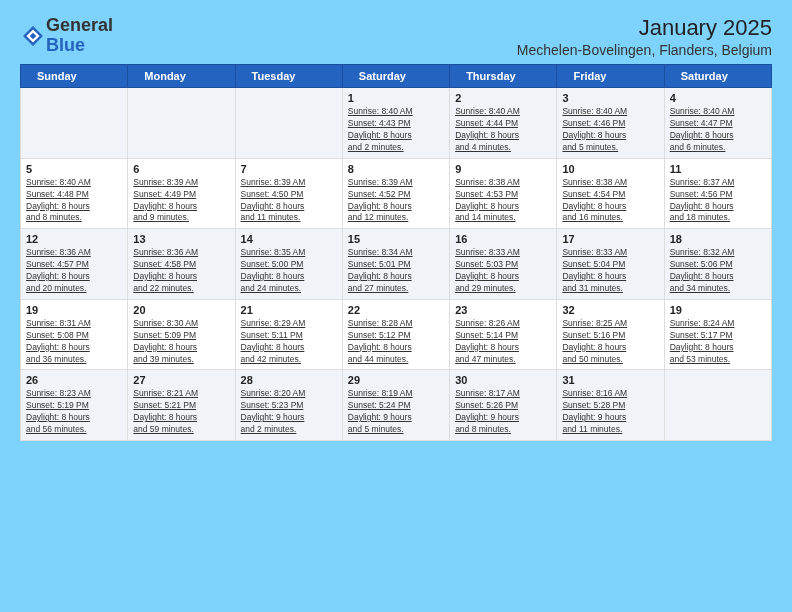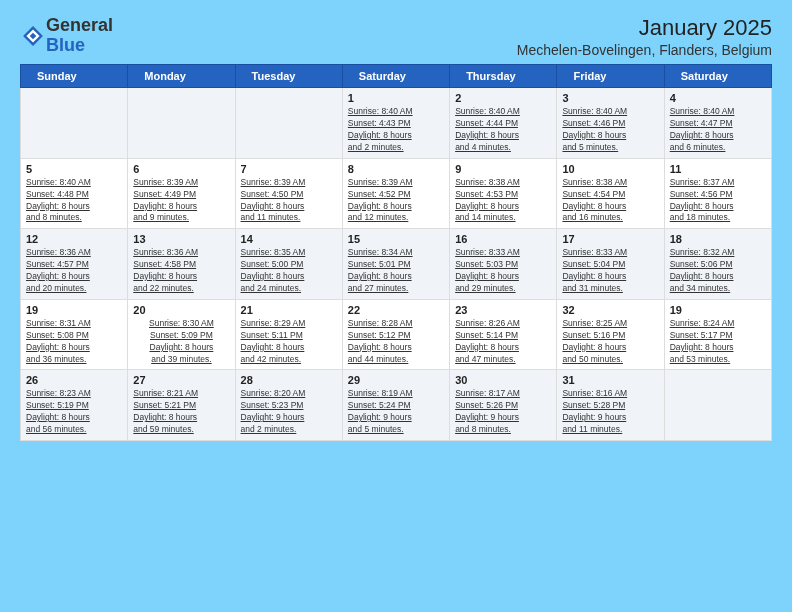--- a/index.html
+++ b/index.html
@@ -276,21 +276,21 @@
         <tr>
           <td>
             <span class="day-num">19</span>
             <div class="day-info" style="white-space: pre-line;">Sunrise: 8:31 AM
 Sunset: 5:08 PM
 Daylight: 8 hours
 and 36 minutes.</div>
           </td>
           <td>
             <span class="day-num">20</span>
-            <div class="day-info" style="white-space: pre-line; text-align: center;">Sunrise: 8:30 AM
+            <div class="day-info" style="white-space: pre-line;">Sunrise: 8:30 AM
 Sunset: 5:09 PM
 Daylight: 8 hours
 and 39 minutes.</div>
           </td>
           <td>
             <span class="day-num">21</span>
             <div class="day-info" style="white-space: pre-line;">Sunrise: 8:29 AM
 Sunset: 5:11 PM
 Daylight: 8 hours
 and 42 minutes.</div>

